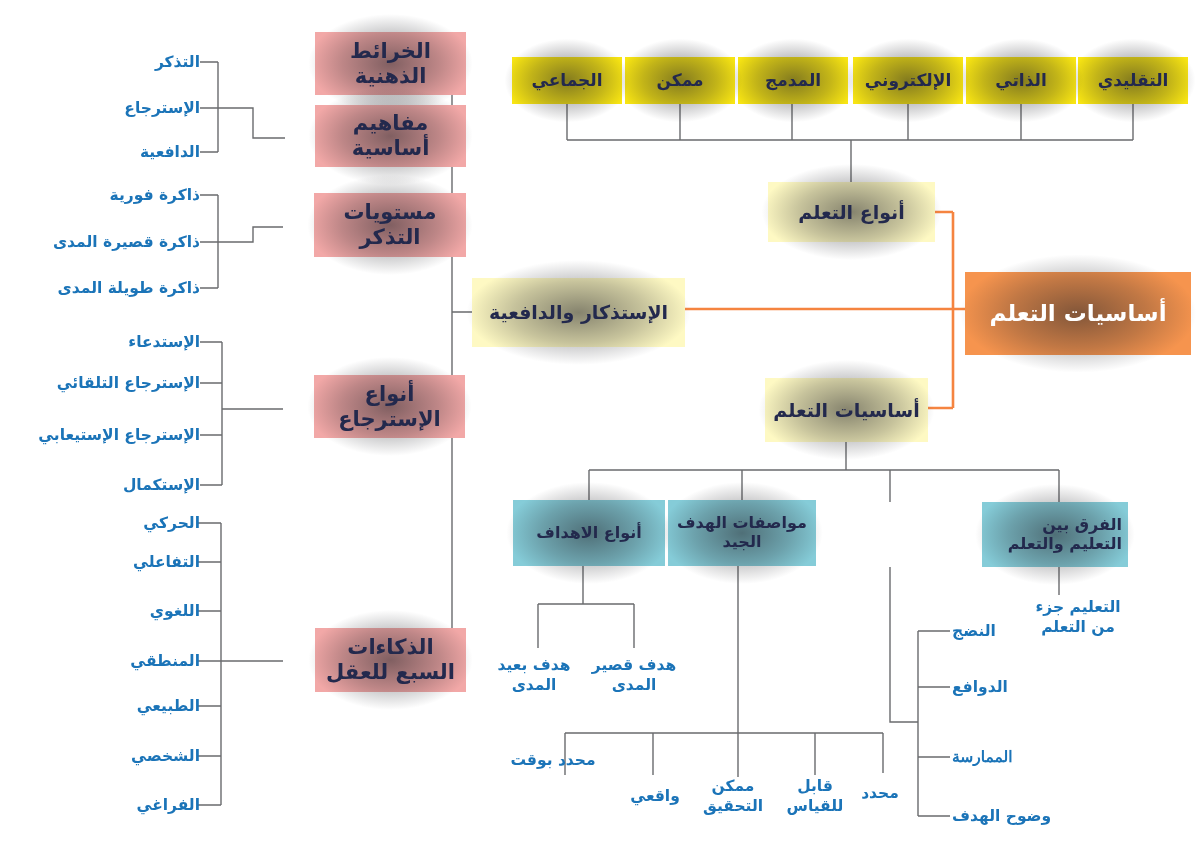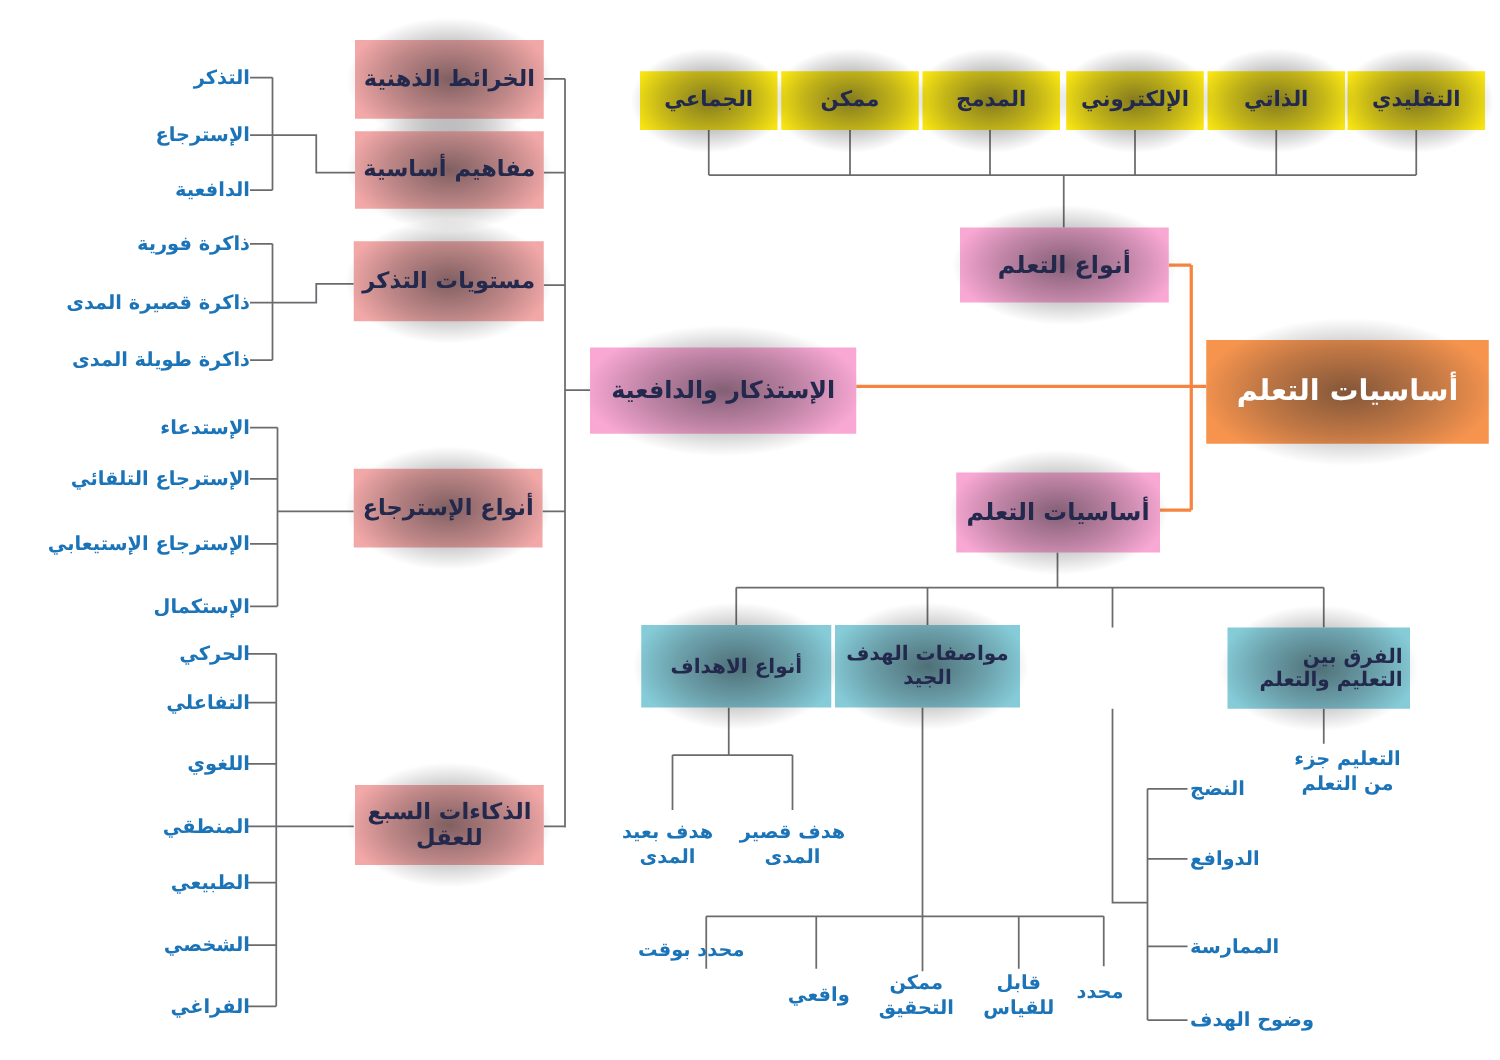--- a/index.html
+++ b/index.html
@@ -11,22 +11,22 @@
   .node{
     position:absolute;z-index:2;display:flex;align-items:center;justify-content:center;
     text-align:center;font-weight:bold;color:#23294d;direction:rtl;line-height:1.18;
     padding:2px 6px;box-sizing:border-box;
   }
   .node::before{
     content:"";position:absolute;z-index:-1;left:-10px;right:-10px;top:-20px;bottom:-20px;
     background:radial-gradient(ellipse at center,rgba(35,35,40,.55) 0%,rgba(35,35,40,.25) 40%,rgba(35,35,40,0) 68%);
   }
   .yellow{background:#f8e513;font-size:17px;}
-  .green{background:#f9a8d4;font-size:19px;}
-  .pink{background:#f2a8a7;font-size:18px;}
+  .green{background:#fef9c3;font-size:19px;}
+  .pink{background:#f2a8a7;font-size:21px;margin-left:31px;}
   .teal{background:#85ccd8;font-size:16px;}
   .orangebox{background:#f6944e;color:#ffffff;font-size:23px;}
   .leaf{
     position:absolute;z-index:2;color:#1b74b8;font-weight:bold;font-size:15.5px;
     line-height:20px;direction:rtl;white-space:normal;
   }
   .leaf-r{left:10px;width:190px;text-align:right;}
   .leaf-l{text-align:left;}
   .leaf-c{text-align:center;}
 </style>
@@ -101,18 +101,18 @@
   <div class="leaf leaf-c" style="left:489px;top:655px;width:90px;">هدف بعيد المدى</div>
 
   <div class="leaf leaf-c" style="left:845px;top:783px;width:70px;">محدد</div>
   <div class="leaf leaf-c" style="left:785px;top:776px;width:60px;">قابل للقياس</div>
   <div class="leaf leaf-c" style="left:701px;top:776px;width:64px;">ممكن التحقيق</div>
   <div class="leaf leaf-c" style="left:620px;top:786px;width:70px;">واقعي</div>
   <div class="leaf leaf-c" style="left:508px;top:750px;width:90px;">محدد بوقت</div>
 
   <div class="leaf leaf-l" style="left:952px;top:621px;width:150px;">النضج</div>
   <div class="leaf leaf-l" style="left:952px;top:677px;width:150px;">الدوافع</div>
-  <div class="leaf leaf-l" style="left:952px;top:747px;width:150px;">الممارسة</div>
+  <div class="leaf leaf-l" style="left:952px;top:747px;width:150px;font-family:Liberation Serif, serif;">الممارسة</div>
   <div class="leaf leaf-l" style="left:952px;top:806px;width:150px;">وضوح الهدف</div>
 
   <div class="leaf leaf-c" style="left:1023px;top:597px;width:110px;">التعليم جزء من التعلم</div>
 
 </div>
 
 </body></html>

